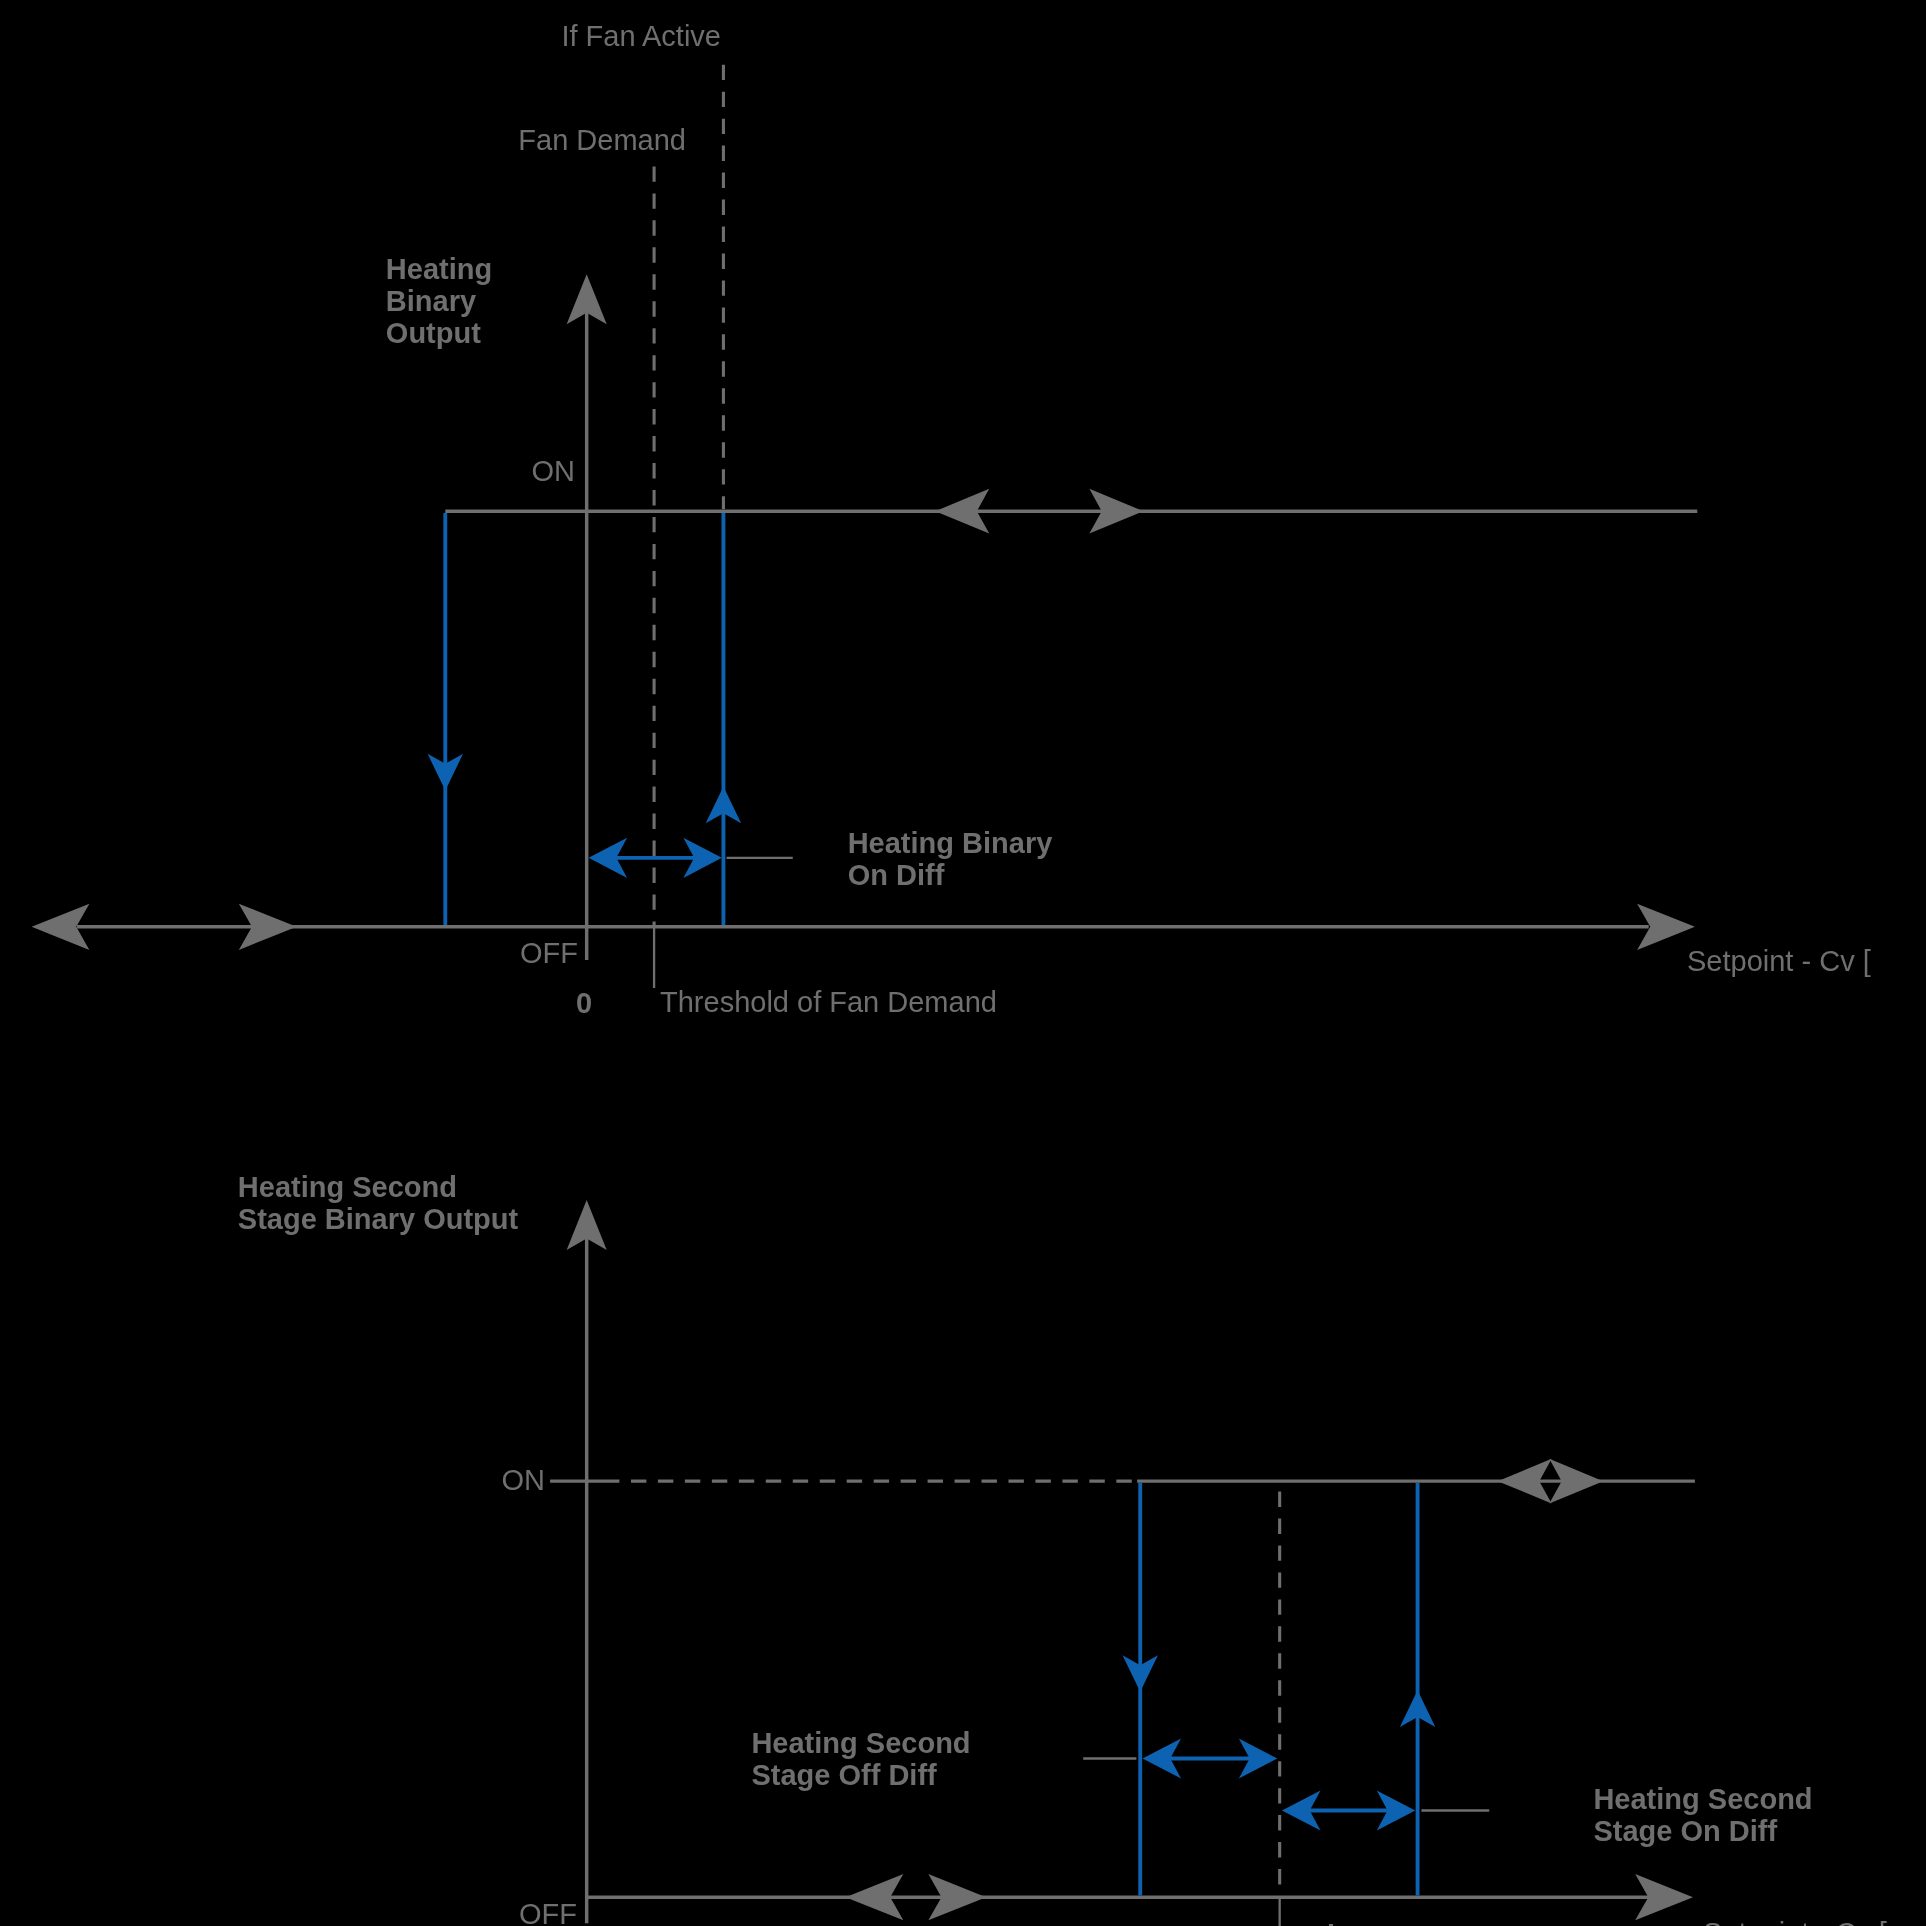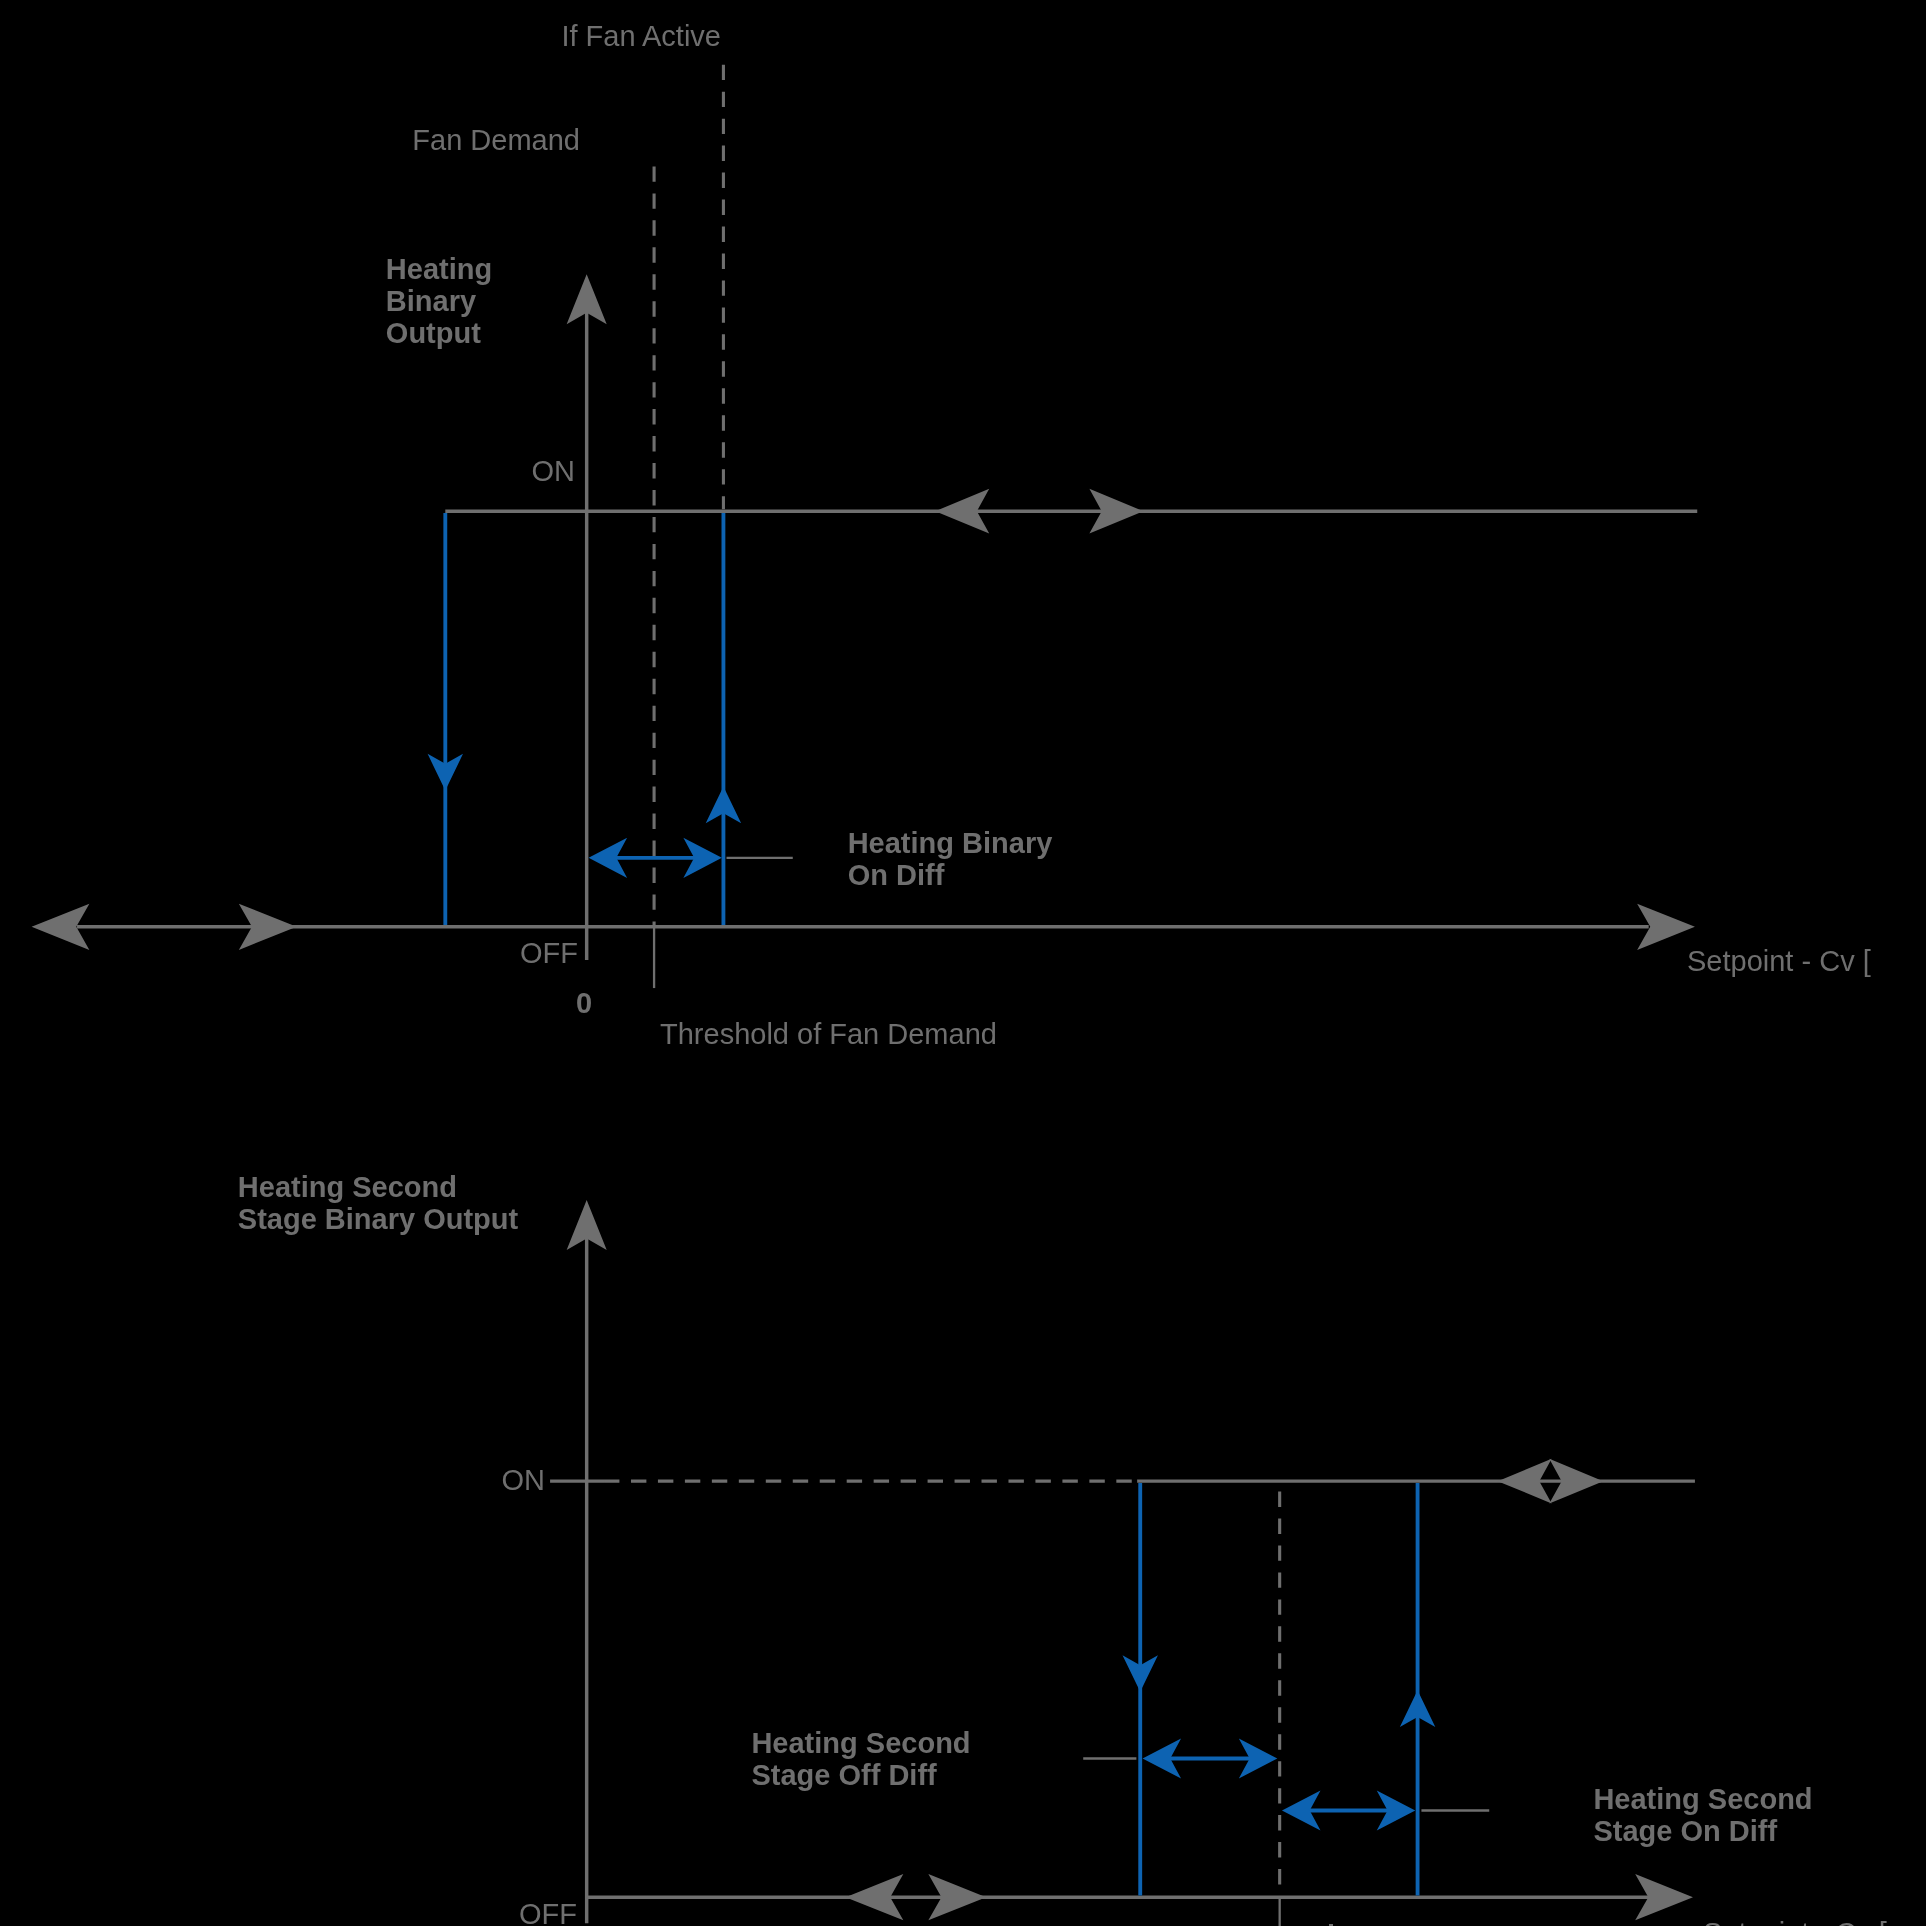--- a/index.html
+++ b/index.html
@@ -100,30 +100,30 @@
     <polygon class="bfill" points="3316,4565 3216,4513 3244,4565 3216,4617"></polygon>
     <line class="gstroke w6" x1="2812" y1="4565" x2="2950" y2="4565"></line>
 
     <line class="bstroke w10" x1="3346" y1="4700" x2="3656" y2="4700"></line>
     <polygon class="bfill" points="3328,4700 3428,4648 3400,4700 3428,4752"></polygon>
     <polygon class="bfill" points="3674,4700 3574,4648 3602,4700 3574,4752"></polygon>
     <line class="gstroke w6" x1="3690" y1="4700" x2="3866" y2="4700"></line>
   </svg>
 
   <div class="label r" style="right:1321px; top:37px;">If Fan Active</div>
-  <div class="label r" style="right:1462px; top:141px;margin-left:9px;">Fan Demand</div>
+  <div class="label r" style="right:1356px; top:141px;margin-left:9px;">Fan Demand</div>
   <div class="label c" style="left:439px; top:302px;">Heating
 Binary
 Output</div>
   <div class="label r" style="right:1467px; top:472px;">ON</div>
   <div class="label c" style="left:950px; top:860px;">Heating Binary
 On Diff</div>
   <div class="label r" style="right:1464px; top:954px;">OFF</div>
   <div class="label c" style="left:584px; top:1004px;">0</div>
-  <div class="label l" style="left:660px; top:1003px;margin-top:32px;">Threshold of Fan Demand</div>
+  <div class="label l" style="left:660px; top:1003px;">Threshold of Fan Demand</div>
   <div class="label l" style="left:1687px; top:962px;"><span>Setpoint - Cv [</span></div>
 
   <div class="label c" style="left:378px; top:1204px;">Heating Second
 Stage Binary Output</div>
   <div class="label r" style="right:1497px; top:1481px;">ON</div>
   <div class="label c" style="left:861px; top:1760px;">Heating Second
 Stage Off Diff</div>
   <div class="label c" style="left:1703px; top:1816px;">Heating Second
 Stage On Diff</div>
   <div class="label r" style="right:1465px; top:1915px;">OFF</div>

